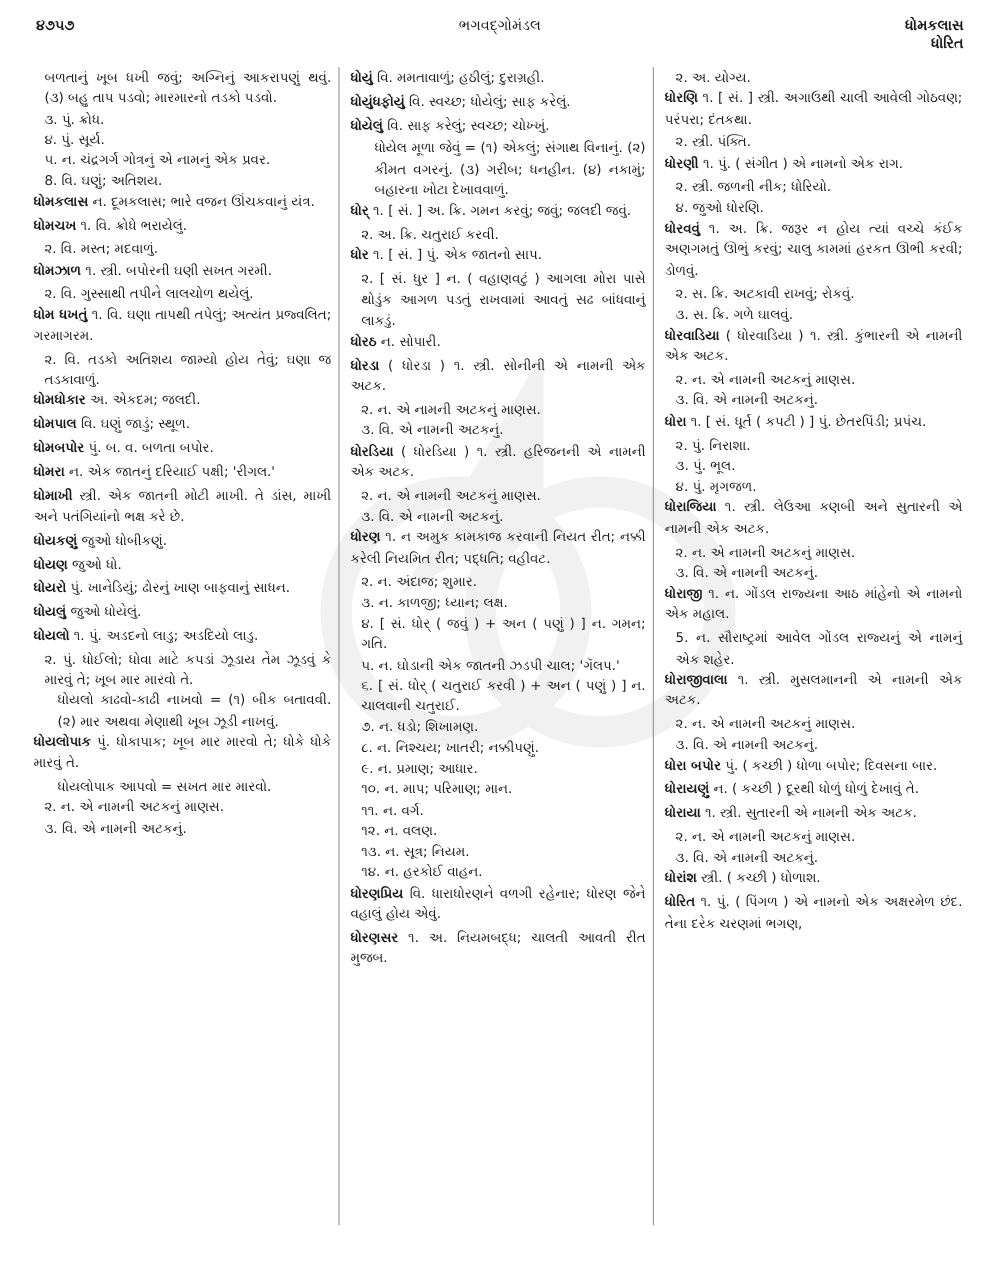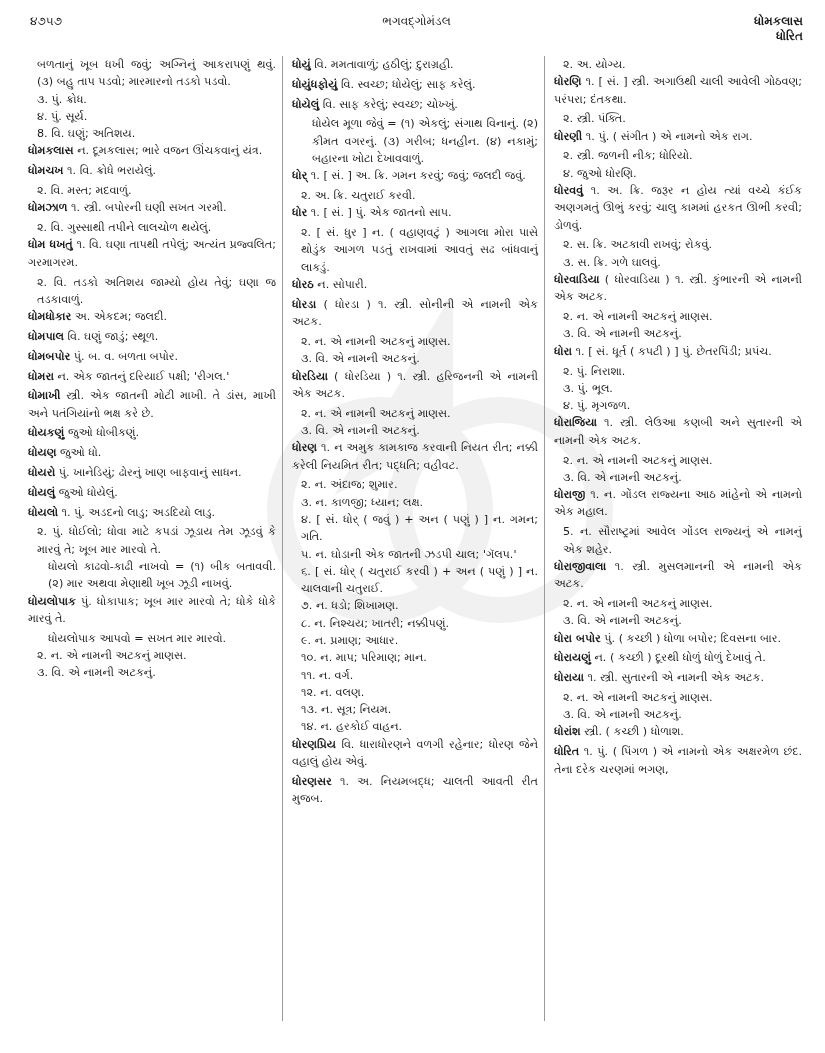--- a/index.html
+++ b/index.html
@@ -8,21 +8,21 @@
     font-family: "DejaVu Sans", sans-serif; color: #1a1a1a;
   }
   .watermark {
     position: absolute; left: 230px; top: 300px; width: 420px; height: 420px;
     pointer-events: none; z-index: 0;
   }
   .header {
     position: absolute; top: 14px; left: 30px; right: 22px; height: 36px;
     font-size: 12px; z-index: 1;
   }
-  .header .page-no { position: absolute; left: 0; top: 0; font-weight: normal; }
+  .header .page-no { position: absolute; left: 0; top: 0; font-weight: bold; }
   .header .title { position: absolute; left: 0; right: 0; top: 0; text-align: center; }
   .header .guide { position: absolute; right: 0; top: 0; text-align: right; font-weight: bold; line-height: 15px; }
   .columns {
     position: absolute; top: 56px; left: 28px; width: 780px; height: 990px;
     display: grid; grid-template-columns: 255px 255px 256px; column-gap: 7px; z-index: 1;
   }
   .col { position: relative; font-size: 11.2px; line-height: 17.3px; padding-right: 6px; }
   .col.mid, .col.right { padding-left: 2px; }
   .col.left { border-right: 1px solid #9a9a9a; height: 965px; }
   .col.mid { border-right: 1px solid #9a9a9a; height: 965px; }
@@ -50,20 +50,21 @@
     <div>ધોમકલાસ</div>
     <div>ધોરિત</div>
   </div>
 </div>
 
 <div class="columns">
   <div class="col left">
       <div class="sense">બળતાનું ખૂબ ધખી જવું; અગ્નિનું આકરાપણું થવું. (૩) બહુ તાપ પડવો; મારમારનો તડકો પડવો.</div>
       <div class="sense">૩. પું. ક્રોધ.</div>
       <div class="sense">૪. પું. સૂર્ય.</div>
+      <div class="sense">૫. ન. ચંદ્રગર્ગ ગોત્રનું એ નામનું એક પ્રવર.</div>
       <div class="sense">8. વિ. ઘણું; અતિશય.</div>
       <div class="entry"><span class="hw">ધોમકલાસ</span><span class="gloss"> ન. દૂમકલાસ; ભારે વજન ઊંચકવાનું યંત્ર.</span></div>
       <div class="entry"><span class="hw">ધોમચખ</span><span class="gloss"> ૧. વિ. ક્રોધે ભરાયેલું.</span></div>
       <div class="sense">૨. વિ. મસ્ત; મદવાળું.</div>
       <div class="entry"><span class="hw">ધોમઝાળ</span><span class="gloss"> ૧. સ્ત્રી. બપોરની ઘણી સખત ગરમી.</span></div>
       <div class="sense">૨. વિ. ગુસ્સાથી તપીને લાલચોળ થયેલું.</div>
       <div class="entry"><span class="hw">ધોમ ધખતું</span><span class="gloss"> ૧. વિ. ઘણા તાપથી તપેલું; અત્યંત પ્રજ્વલિત; ગરમાગરમ.</span></div>
       <div class="sense">૨. વિ. તડકો અતિશય જામ્યો હોય તેવું; ઘણા જ તડકાવાળું.</div>
       <div class="entry"><span class="hw">ધોમધોકાર</span><span class="gloss"> અ. એકદમ; જલદી.</span></div>
       <div class="entry"><span class="hw">ધોમપાલ</span><span class="gloss"> વિ. ઘણું જાડું; સ્થૂળ.</span></div>

